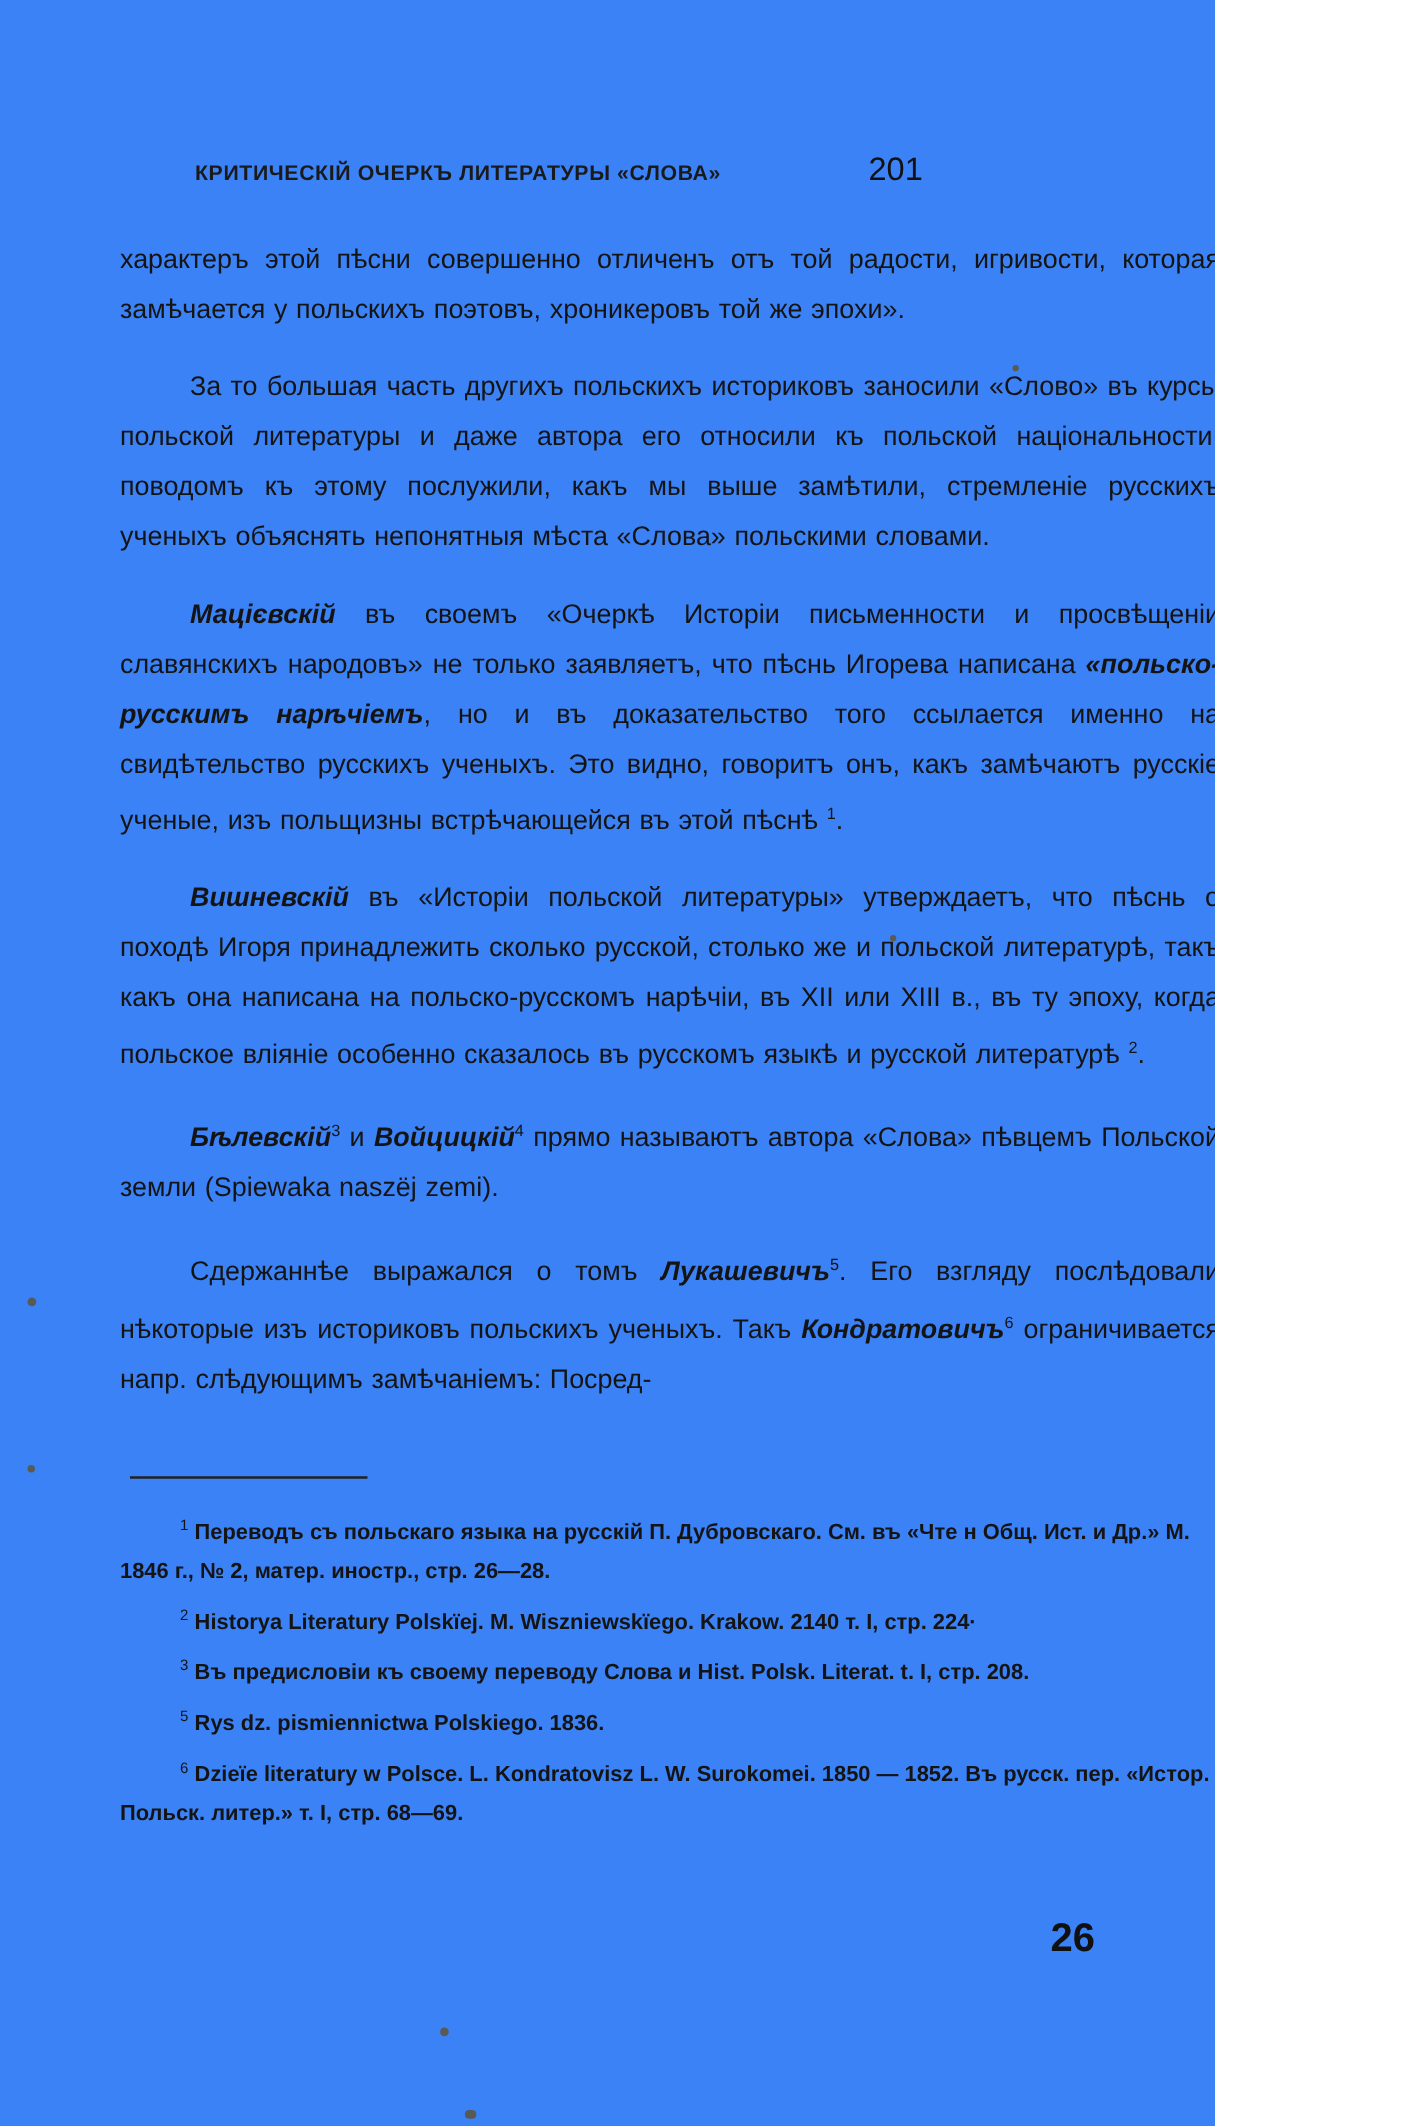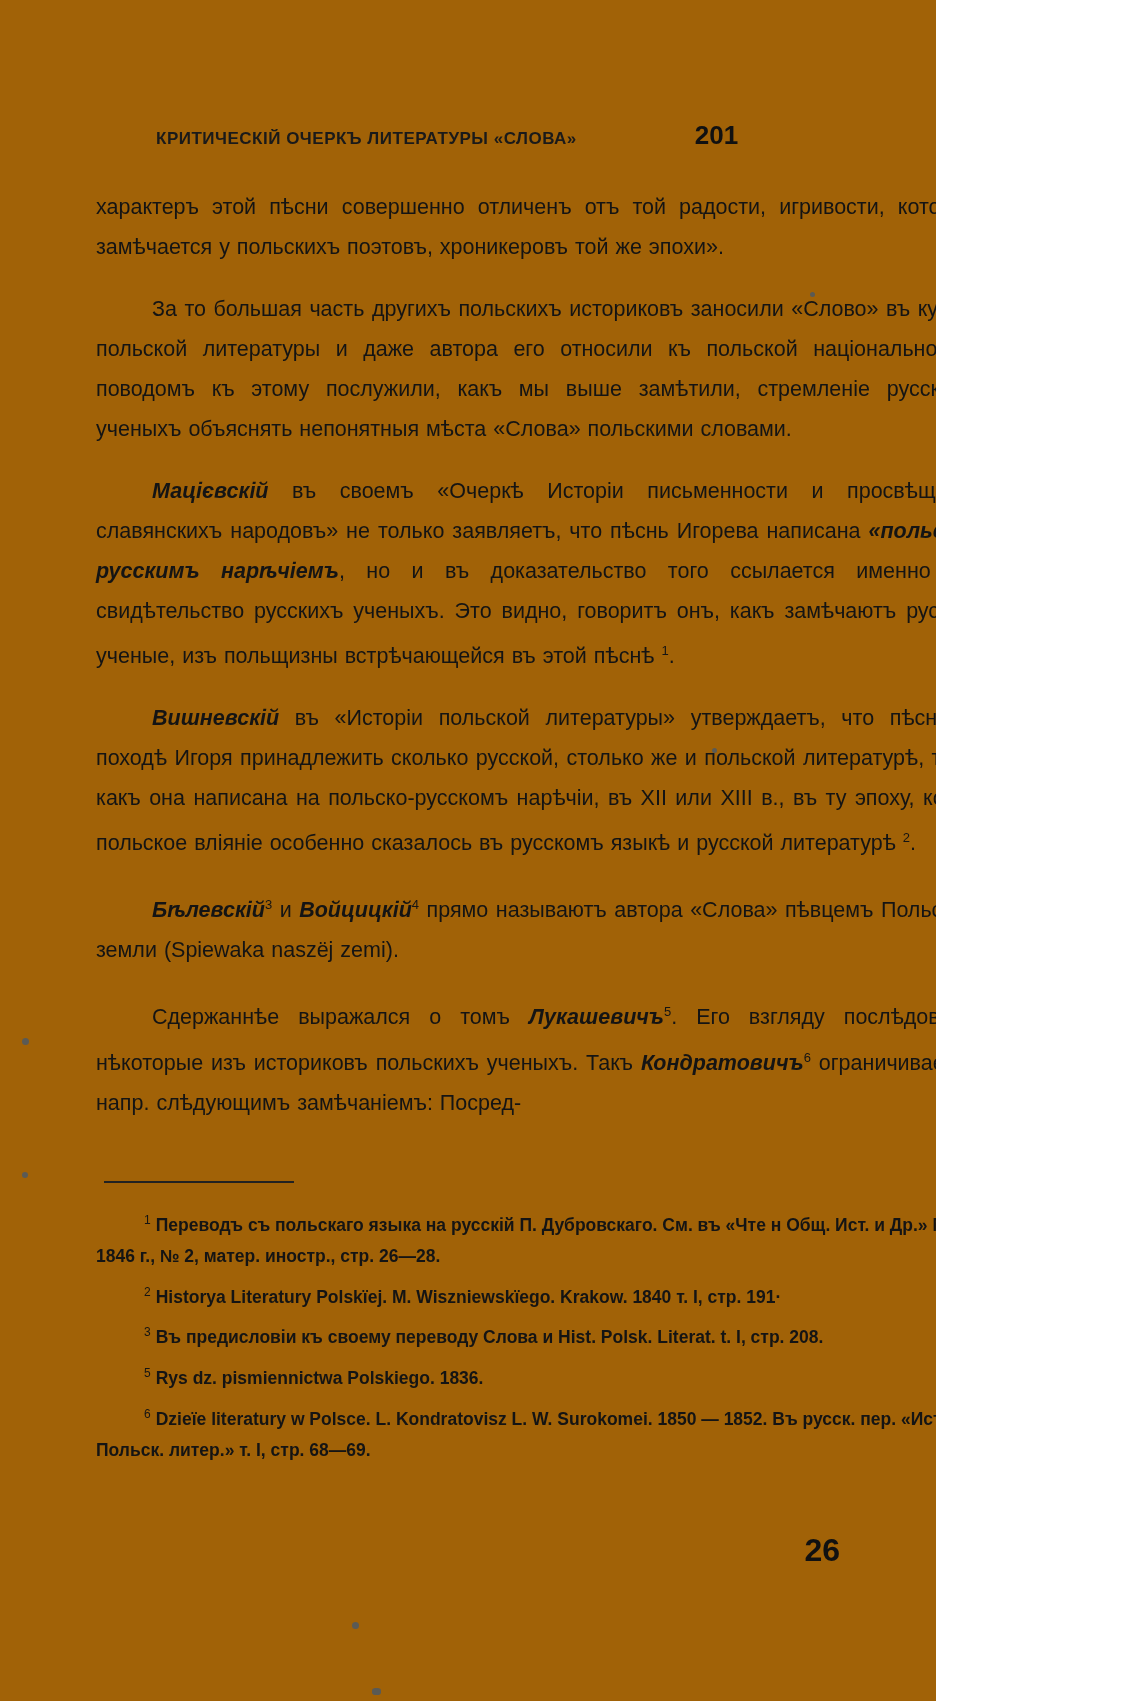--- a/index.html
+++ b/index.html
@@ -12,22 +12,23 @@
     background: #ffffff;
     font-family: "Liberation Serif", serif;
     color: #111;
     position: relative;
   }
   .page {
     position: absolute;
     top: 0; left: 0;
     width: 936px;
     height: 1701px;
-    background: #a16207;
+    background: #3b82f6;
     overflow: hidden;
+    padding-left: 36px;
   }
   .content {
     position: absolute;
     left: 96px;
     top: 120px;
     width: 880px;
   }
   .header-row {
     display: flex;
     align-items: baseline;
@@ -39,21 +40,21 @@
   .running-head {
     font-family: "Liberation Sans", sans-serif;
     font-weight: bold;
     font-size: 17px;
     letter-spacing: 0.5px;
     color: #1a1a1a;
     white-space: nowrap;
   }
   .page-number {
     font-family: "Liberation Sans", sans-serif;
-    font-weight: bold;
+    font-weight: normal;
     font-size: 26px;
     color: #111;
     margin-left: 118px;
   }
   p.body-par {
     font-family: "Liberation Sans", sans-serif;
     font-size: 21.5px;
     line-height: 40px;
     text-align: justify;
     margin: 0 0 22px 0;
@@ -139,21 +140,21 @@
     <p class="body-par"><span class="bold-italic">Вишневскій</span><span> въ «Исторіи польской литературы» утверждаетъ, что пѣснь о походѣ Игоря принадлежить сколько русской, столько же и польской литературѣ, такъ какъ она написана на польско-русскомъ нарѣчіи, въ XII или XIII в., въ ту эпоху, когда польское вліяніе особенно сказалось въ русскомъ языкѣ и русской литературѣ </span><sup>2</sup><span>.</span></p>
 
     <p class="body-par"><span class="bold-italic">Бѣлевскій</span><sup>3</sup><span> и </span><span class="bold-italic">Войцицкій</span><sup>4</sup><span> прямо называютъ автора «Слова» пѣвцемъ Польской земли (Spiewaka naszëj zemi).</span></p>
 
     <p class="body-par"><span>Сдержаннѣе выражался о томъ </span><span class="bold-italic">Лукашевичъ</span><sup>5</sup><span>. Его взгляду послѣдовали нѣкоторые изъ историковъ польскихъ ученыхъ. Такъ </span><span class="bold-italic">Кондратовичъ</span><sup>6</sup><span> ограничивается напр. слѣдующимъ замѣчаніемъ: Посред-</span></p>
 
     <div class="fn-rule"></div>
 
     <div class="footnotes">
       <p><span class="fn-mark">1</span><span class="fn-bold">Переводъ съ польскаго языка на русскій П. Дубровскаго. См. въ «Чте н Общ. Ист. и Др.» М. 1846 г., № 2, матер. иностр., стр. 26—28.</span></p>
-      <p><span class="fn-mark">2</span><span class="fn-bold">Historya Literatury Polskïej. M. Wiszniewskïego. Krakow. 1840 т. I, стр. 191·</span></p>
+      <p><span class="fn-mark">2</span><span class="fn-bold">Historya Literatury Polskïej. M. Wiszniewskïego. Krakow. 2140 т. I, стр. 224·</span></p>
       <p><span class="fn-mark">3</span><span class="fn-bold">Въ предисловіи къ своему переводу Слова и Hist. Polsk. Literat. t. I, стр. 208.</span></p>
       <p><span class="fn-mark">5</span><span class="fn-bold">Rys dz. pismiennictwa Polskiego. 1836.</span></p>
       <p><span class="fn-mark">6</span><span class="fn-bold">Dzieïe literatury w Polsce. L. Kondratovisz L. W. Surokomei. 1850 — 1852. Въ русск. пер. «Истор. Польск. литер.» т. I, стр. 68—69.</span></p>
     </div>
 
   </div>
 
   <div class="signature">26</div>
 
   <div class="speck s1"></div>

